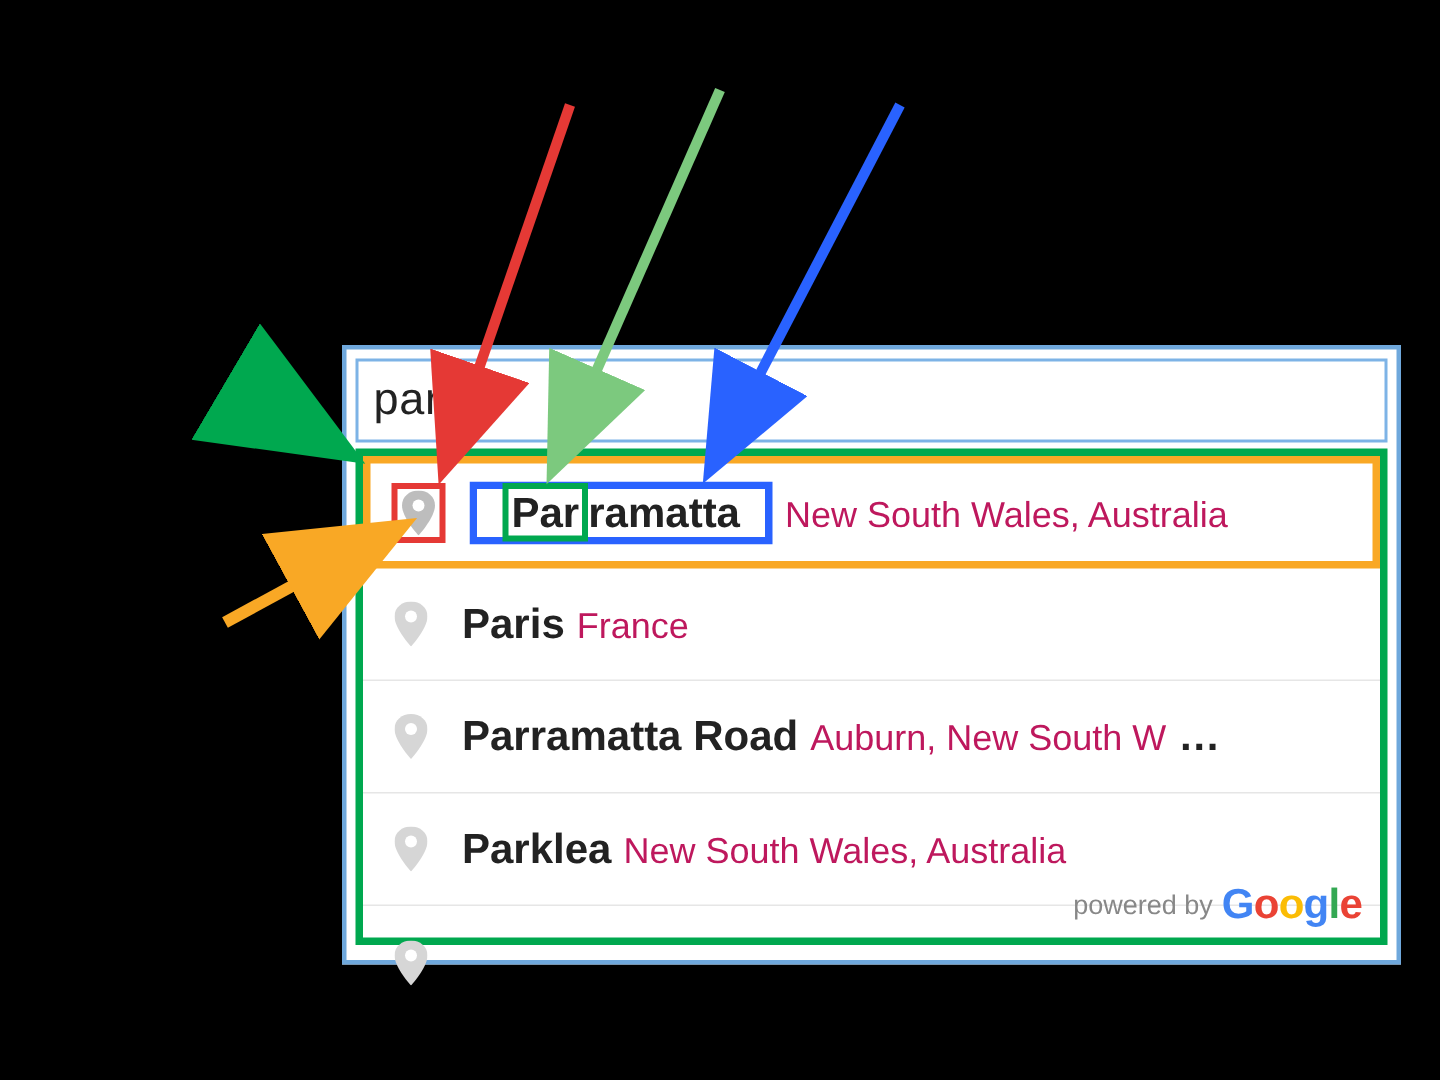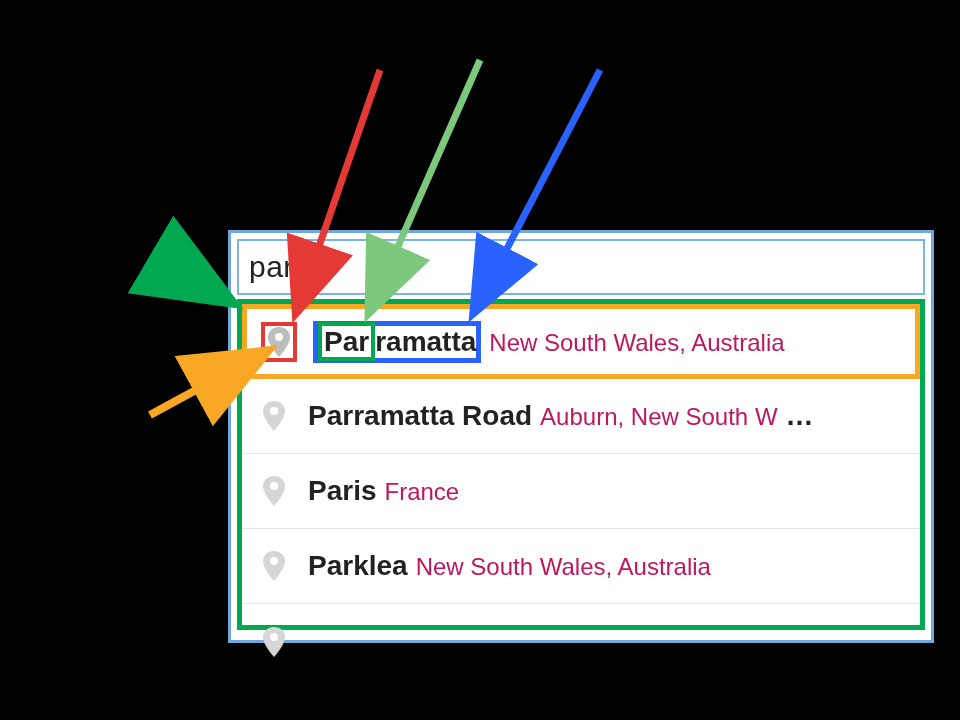--- a/index.html
+++ b/index.html
@@ -90,21 +90,21 @@
     }
     .main-term .matched { font-weight: 700; }
     .main-term .rest { font-weight: 700; }
     .secondary {
       font-size: 24px;
       color: #be185d;
       white-space: nowrap;
     }
     .highlight-main .main-term {
       border: 5px solid #2962ff;
-      padding: 0 0;
+      padding: 0 17px;
       background: transparent;
     }
     .highlight-matched-overlay {
       border: 4px solid #00a84f;
       padding: 0 2px;
       background: transparent;
     }
     .ellipsis {
       font-size: 28px;
       color: #222;
@@ -164,61 +164,67 @@
     </div>
 
     <div class="prediction">
       <span class="icon-wrap">
         <svg class="pin-icon" width="22" height="30" viewBox="0 0 22 30">
           <path d="M11 0 C5 0 0 4 0 10 C0 18 11 30 11 30 C11 30 22 18 22 10 C22 4 17 0 11 0 Z" fill="#d6d6d6"></path>
           <circle cx="11" cy="10" r="4" fill="#fff"></circle>
         </svg>
       </span>
       <div class="text-area">
+        <span class="main-term"><span class="matched">Par</span><span class="rest">is</span></span>
+        <span class="secondary">France</span>
+      </div>
+    </div>
+
+    <div class="prediction">
+      <span class="icon-wrap">
+        <svg class="pin-icon" width="22" height="30" viewBox="0 0 22 30">
+          <path d="M11 0 C5 0 0 4 0 10 C0 18 11 30 11 30 C11 30 22 18 22 10 C22 4 17 0 11 0 Z" fill="#d6d6d6"></path>
+          <circle cx="11" cy="10" r="4" fill="#fff"></circle>
+        </svg>
+      </span>
+      <div class="text-area">
         <span class="main-term"><span class="matched">Par</span><span class="rest">ramatta Road</span></span>
         <span class="secondary">Auburn, New South W</span>
         <span class="ellipsis">…</span>
       </div>
     </div>
 
     <div class="prediction">
       <span class="icon-wrap">
         <svg class="pin-icon" width="22" height="30" viewBox="0 0 22 30">
           <path d="M11 0 C5 0 0 4 0 10 C0 18 11 30 11 30 C11 30 22 18 22 10 C22 4 17 0 11 0 Z" fill="#d6d6d6"></path>
           <circle cx="11" cy="10" r="4" fill="#fff"></circle>
         </svg>
       </span>
       <div class="text-area">
-        <span class="main-term"><span class="matched">Par</span><span class="rest">is</span></span>
-        <span class="secondary">France</span>
-      </div>
-    </div>
-
-    <div class="prediction">
-      <span class="icon-wrap">
-        <svg class="pin-icon" width="22" height="30" viewBox="0 0 22 30">
-          <path d="M11 0 C5 0 0 4 0 10 C0 18 11 30 11 30 C11 30 22 18 22 10 C22 4 17 0 11 0 Z" fill="#d6d6d6"></path>
-          <circle cx="11" cy="10" r="4" fill="#fff"></circle>
-        </svg>
-      </span>
-      <div class="text-area">
         <span class="main-term"><span class="matched">Par</span><span class="rest">klea</span></span>
         <span class="secondary">New South Wales, Australia</span>
       </div>
     </div>
 
     <div class="prediction" style="border-bottom:none;">
       <span class="icon-wrap">
         <svg class="pin-icon" width="22" height="30" viewBox="0 0 22 30">
           <path d="M11 0 C5 0 0 4 0 10 C0 18 11 30 11 30 C11 30 22 18 22 10 C22 4 17 0 11 0 Z" fill="#d6d6d6"></path>
           <circle cx="11" cy="10" r="4" fill="#fff"></circle>
         </svg>
       </span>
     </div>
 
+    <div class="powered">
+      <span>powered by</span>
+      <span class="google-logo">
+        <span class="g-b">G</span><span class="g-r">o</span><span class="g-y">o</span><span class="g-b">g</span><span class="g-g">l</span><span class="g-r">e</span>
+      </span>
+    </div>
   </div>
 </div>
 
 <svg class="arrows" width="960" height="720">
   <defs>
     <marker id="ah-red" markerWidth="14" markerHeight="14" refX="10" refY="5" orient="auto">
       <path d="M0,0 L12,5 L0,10 Z" fill="#e53935"></path>
     </marker>
     <marker id="ah-lgreen" markerWidth="14" markerHeight="14" refX="10" refY="5" orient="auto">
       <path d="M0,0 L12,5 L0,10 Z" fill="#7cc97e"></path>

